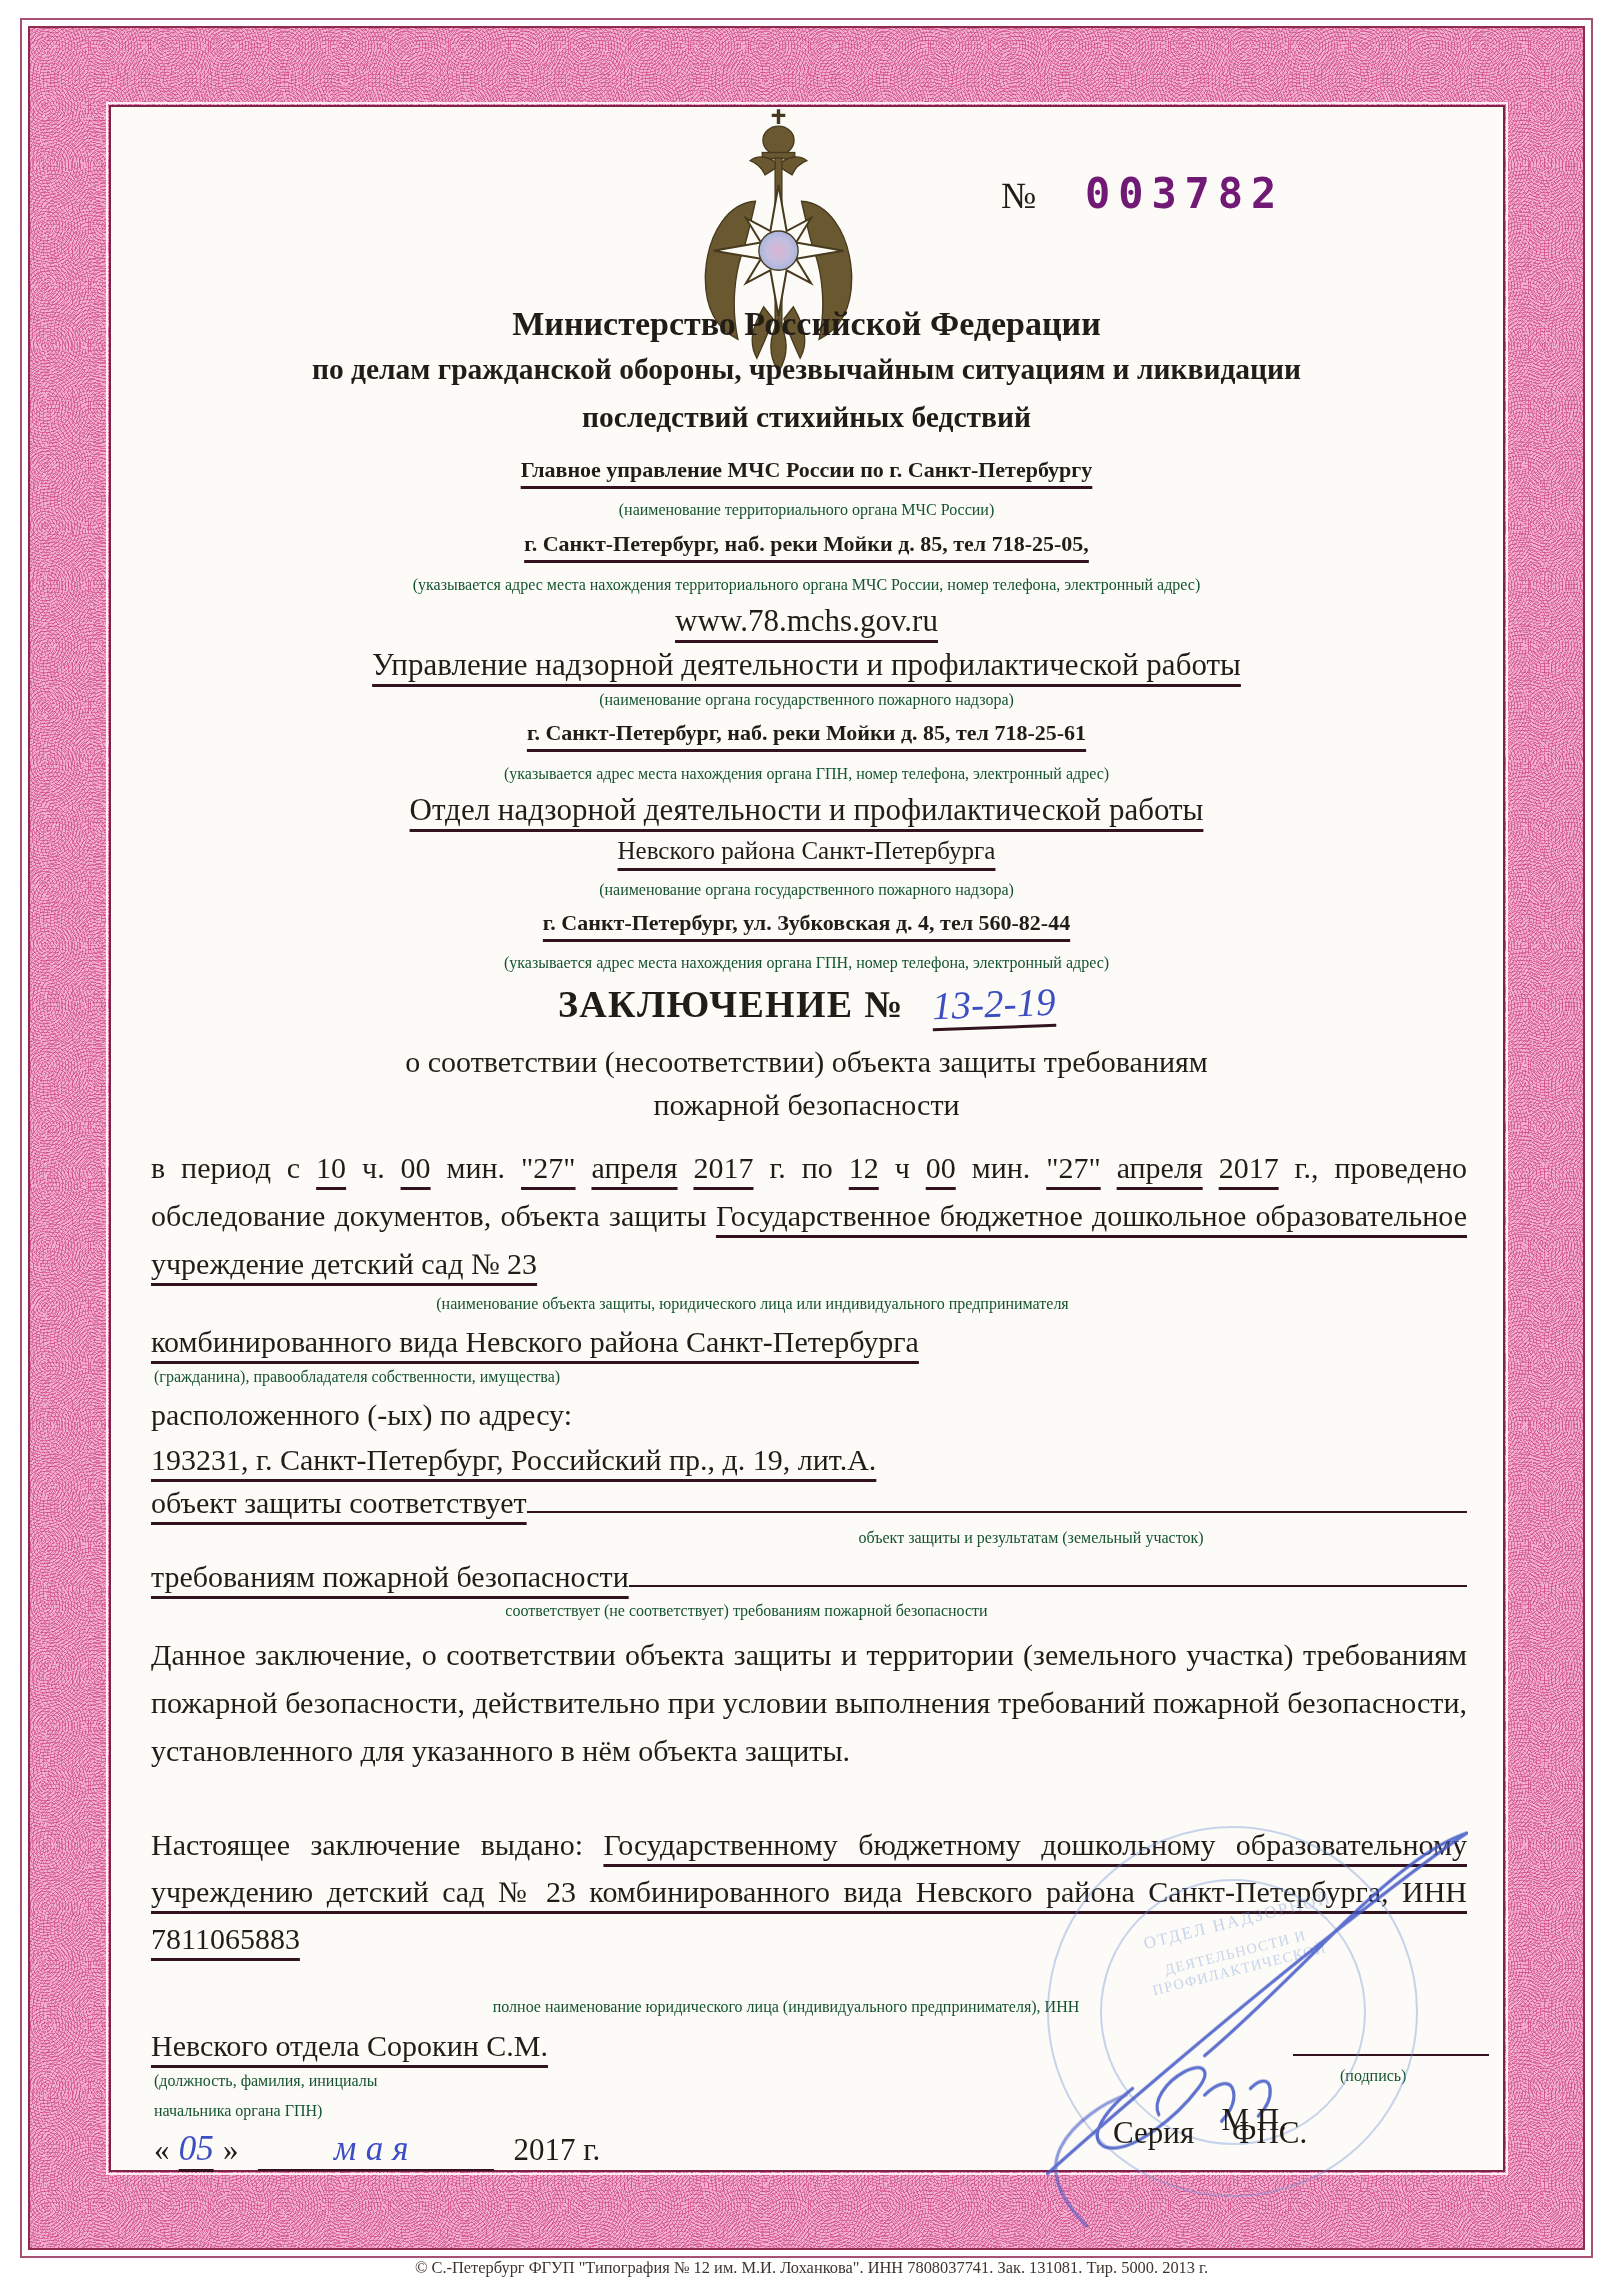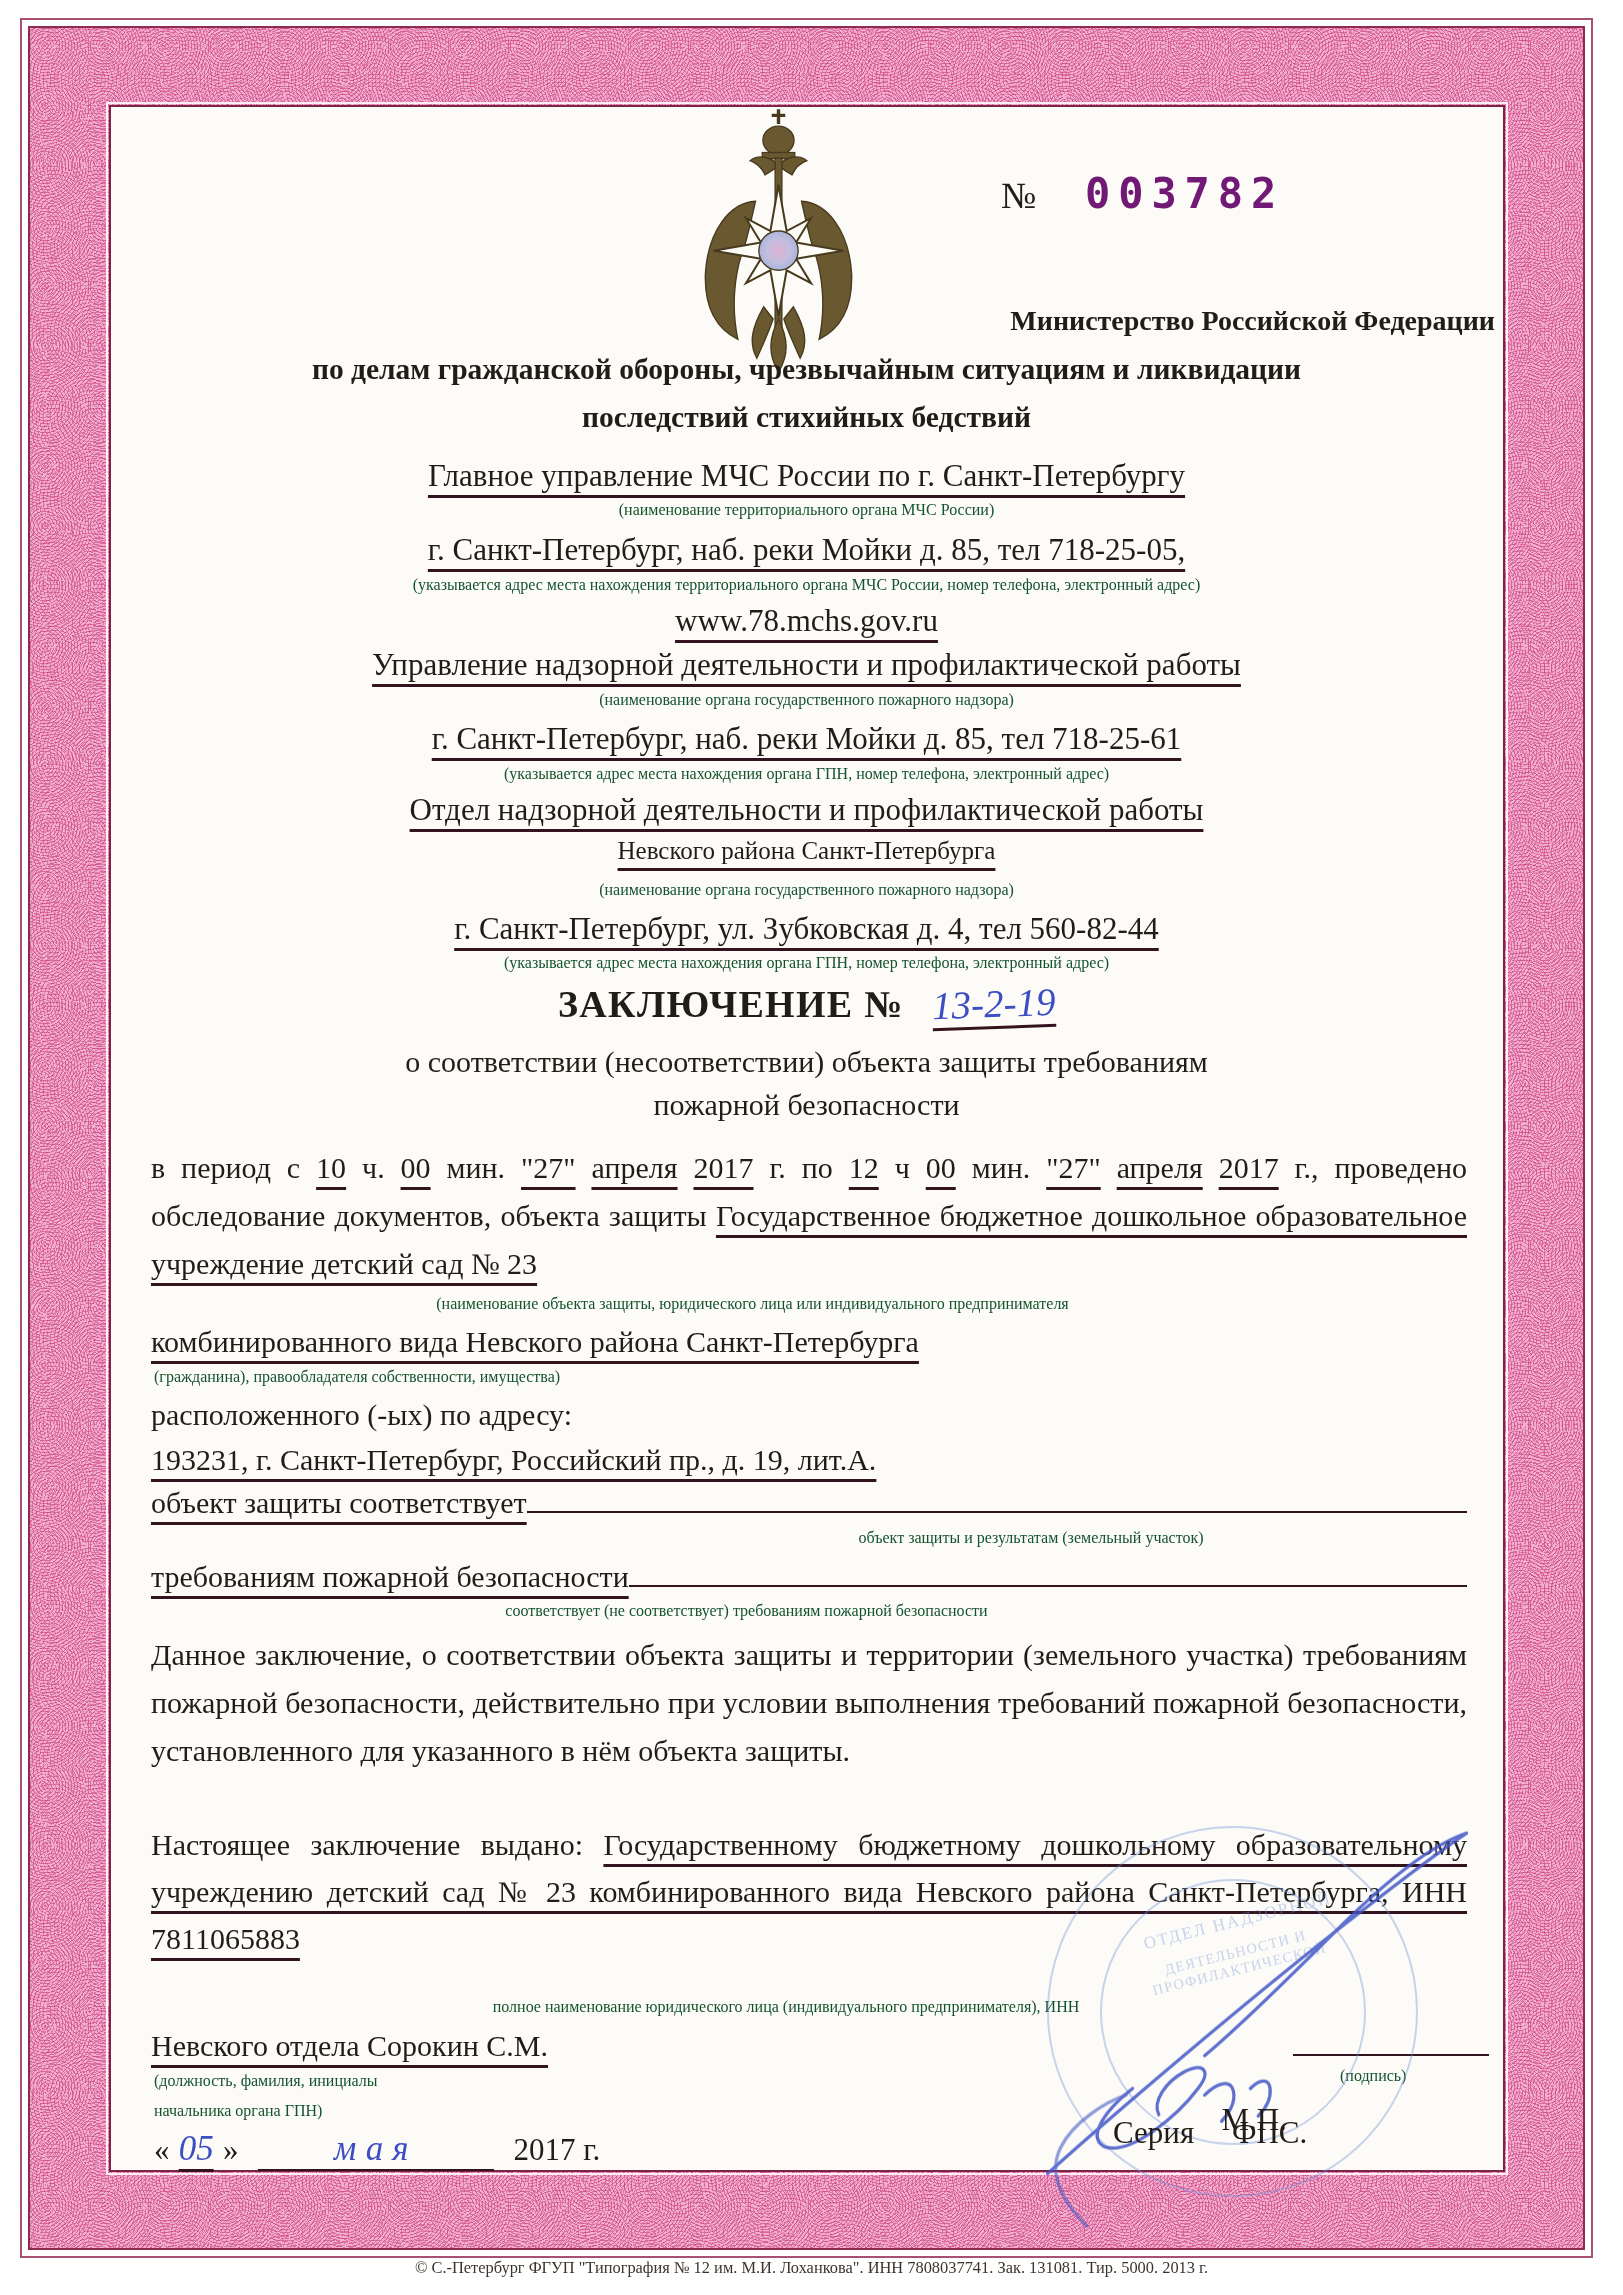--- a/index.html
+++ b/index.html
@@ -24,21 +24,21 @@
   .inner-area{
     left:109px;top:105px;right:118px;bottom:123px;
     background:#fcfbf7;
     border:2.6px solid #7c2447;
     outline:2.6px solid #fdeef6;
     outline-offset:1.3px;
   }
   
   .c{left:118px;right:128px;text-align:center;}
   .t46{font-size:30px;line-height:1.3;}
-  .t50{font-size:31px;line-height:1.3;}
+  .t50{font-size:22px;line-height:1.3;font-weight:bold;}
   .cap{font-size:16px;color:#14532d;}
   .bold{font-weight:bold;}
   .u{text-decoration:underline;text-decoration-thickness:2.6px;text-underline-offset:8.5px;text-decoration-color:#33131f;}
   .just{text-align:justify;text-align-last:left;}
   .flexrow{display:flex;align-items:baseline;}
   .flexfill{flex:1;border-bottom:2.6px solid #33131f;height:7.9px;}
   .hw{color:#3d4ec4;font-style:italic;}
   .num{font-family:"DejaVu Sans Mono",monospace;font-weight:600;letter-spacing:7.9px;color:#701a75;}
   .stamp{color:#6f93d8;opacity:.38;}
   .mp-wrap{position:relative;display:inline-block;}
@@ -77,21 +77,21 @@
     <polygon points="150,118 162,186 198,167 176,203 246,215 176,227 198,263 162,244 150,312 138,244 102,263 124,227 54,215 124,203 102,167 138,186" fill="#fdfcf6" stroke="#473a1e" stroke-width="3"></polygon>
     <circle cx="150" cy="215" r="29" fill="url(#g1)" stroke="#473a1e" stroke-width="2"></circle>
   </svg>
 </div>
 
 <div class="abs" style="left:1001px;top:169px;font-size:39px;">
   <span style="font-size:37px;">№</span>
   <span class="num" style="font-size:42px;margin-left:39px;">003782</span>
 </div>
 
-<div class="abs c bold" style="top:305px;font-size:28px;text-align:right;">Министерство Российской Федерации</div>
+<div class="abs c bold" style="top:305px;font-size:34px;">Министерство Российской Федерации</div>
 <div class="abs c bold" style="top:353px;font-size:29.5px;">по делам гражданской обороны, чрезвычайным ситуациям и ликвидации</div>
 <div class="abs c bold" style="top:401px;font-size:29.5px;">последствий стихийных бедствий</div>
 
 <div class="abs c u t50" style="top:456px;">Главное управление МЧС России по г. Санкт-Петербургу</div>
 <div class="abs c cap" style="top:501px;">(наименование территориального органа МЧС России)</div>
 
 <div class="abs c u t50" style="top:530px;">г. Санкт-Петербург, наб. реки Мойки д. 85, тел 718-25-05,</div>
 <div class="abs c cap" style="top:576px;">(указывается адрес места нахождения территориального органа МЧС России, номер телефона, электронный адрес)</div>
 
 <div class="abs c u" style="top:603px;font-size:31px;">www.78.mchs.gov.ru</div>

